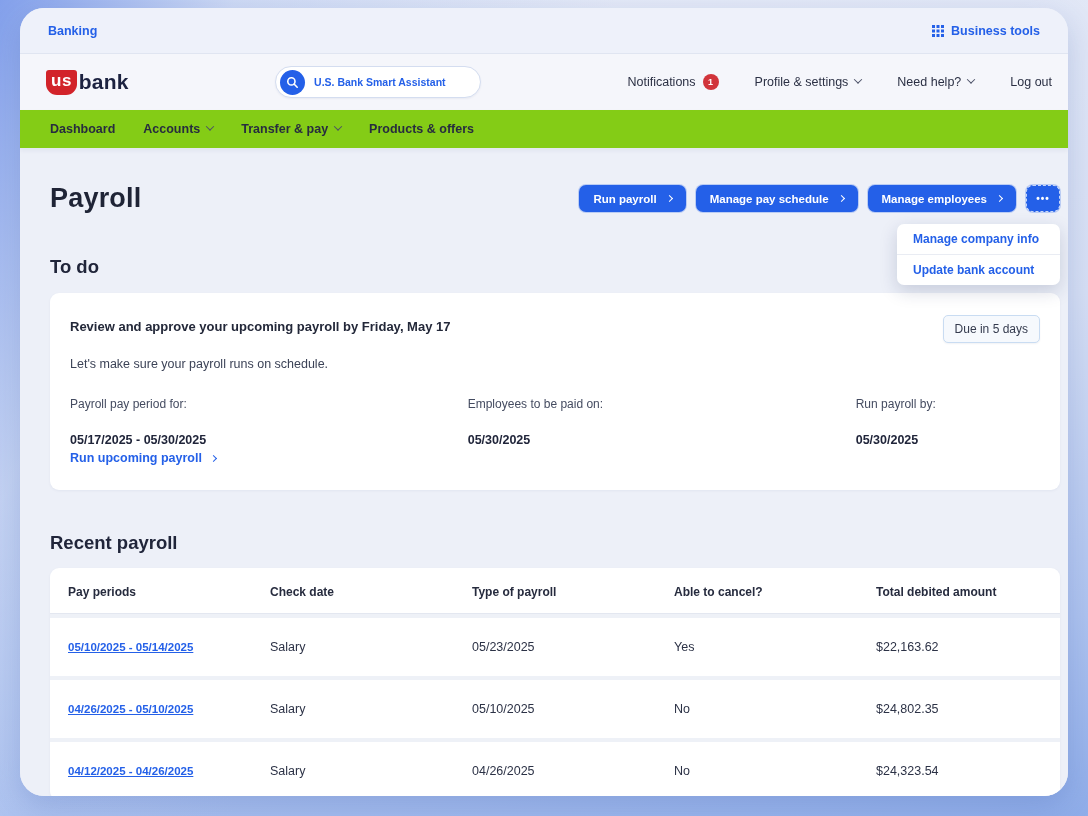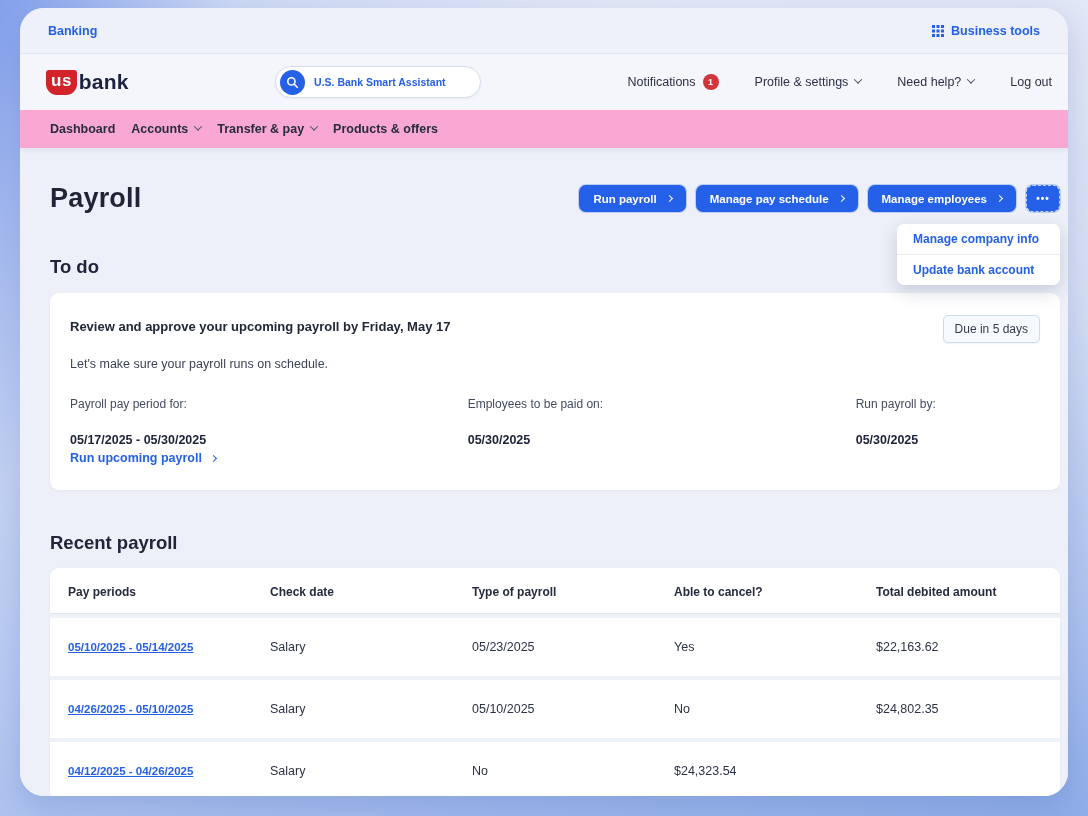--- a/index.html
+++ b/index.html
@@ -49,23 +49,23 @@
   .hdr-right { display:flex; align-items:center; gap:36px; }
   .hdr-item { display:flex; align-items:center; gap:7px; color:#2b3044; font-size:12.5px; cursor:pointer; white-space:nowrap; }
   .notif-badge {
     background:#d1343b; color:#fff; width:16px; height:16px; border-radius:50%;
     font-size:9px; font-weight:bold; display:flex; align-items:center; justify-content:center;
   }
   .chev { width:6px; height:6px; border-right:1.5px solid #4a5066; border-bottom:1.5px solid #4a5066;
           display:inline-block; transform:rotate(45deg) translate(-1px,-1px); margin-top:-3px; }
   
   .nav {
-    height:39px; flex:0 0 39px; background:#f9a8d4; border-bottom:1px solid #e4e8f1;
+    height:39px; flex:0 0 39px; background:#84cc16; border-bottom:1px solid #e4e8f1;
     box-shadow:0 2px 4px rgba(25,45,100,0.05);
-    display:flex; align-items:center; gap:16px; padding:0 30px; position:relative; z-index:2;
+    display:flex; align-items:center; gap:28px; padding:0 30px; position:relative; z-index:2;
   }
   .nav-item { display:flex; align-items:center; gap:7px; color:#272c3f; font-size:12.5px; font-weight:600; cursor:pointer; }
   
   .content { flex:1; background:#edf0f8; padding:34px 8px 0 30px; overflow:visible; }
   .title-row { display:flex; align-items:center; justify-content:space-between; position:relative; }
   .page-title { font-size:27px; color:#1f2436; font-weight:bold; letter-spacing:0.2px; }
   .actions { display:flex; align-items:center; gap:10px; }
   .btn {
     background:#2460e8; color:#fff; border:none; border-radius:7px; height:27px;
     font-family:"Liberation Sans",sans-serif; font-size:11.5px; font-weight:bold;
@@ -277,20 +277,21 @@
           <div class="cell"><a class="cell-link">04/26/2025 - 05/10/2025</a></div>
           <div class="cell">Salary</div>
           <div class="cell">05/10/2025</div>
           <div class="cell">No</div>
           <div class="cell">$24,802.35</div>
         </div>
 
         <div class="trow tbody-row">
           <div class="cell"><a class="cell-link">04/12/2025 - 04/26/2025</a></div>
           <div class="cell">Salary</div>
+          <div class="cell">04/26/2025</div>
           <div class="cell">No</div>
           <div class="cell">$24,323.54</div>
         </div>
       </div>
 
     </div>
   </div>
 </div>
 
 </body></html>

